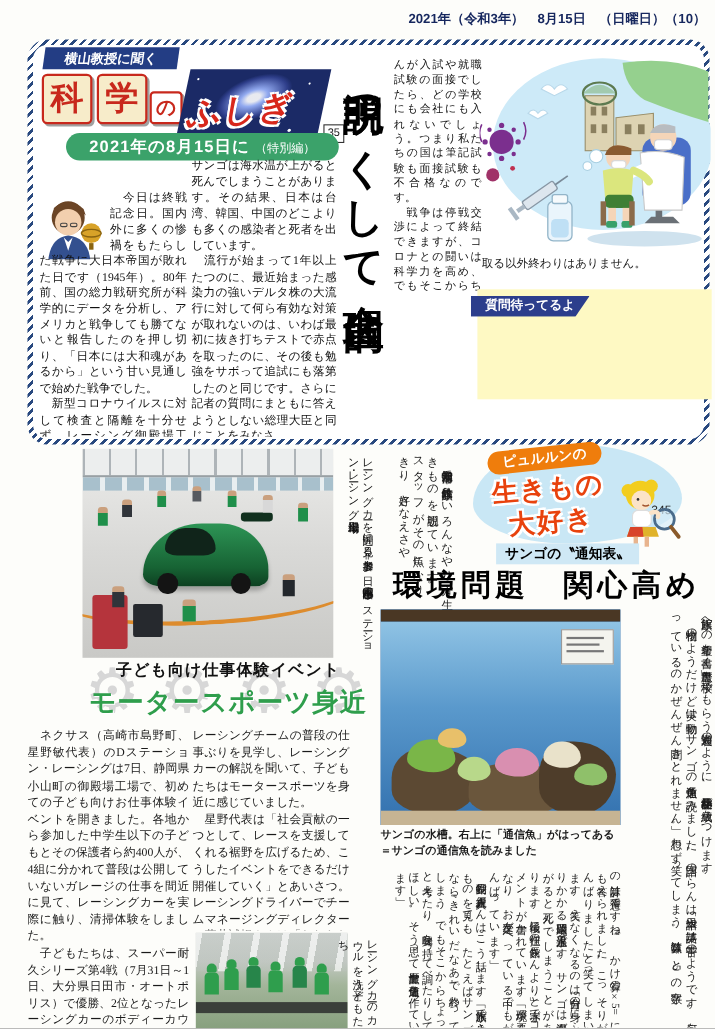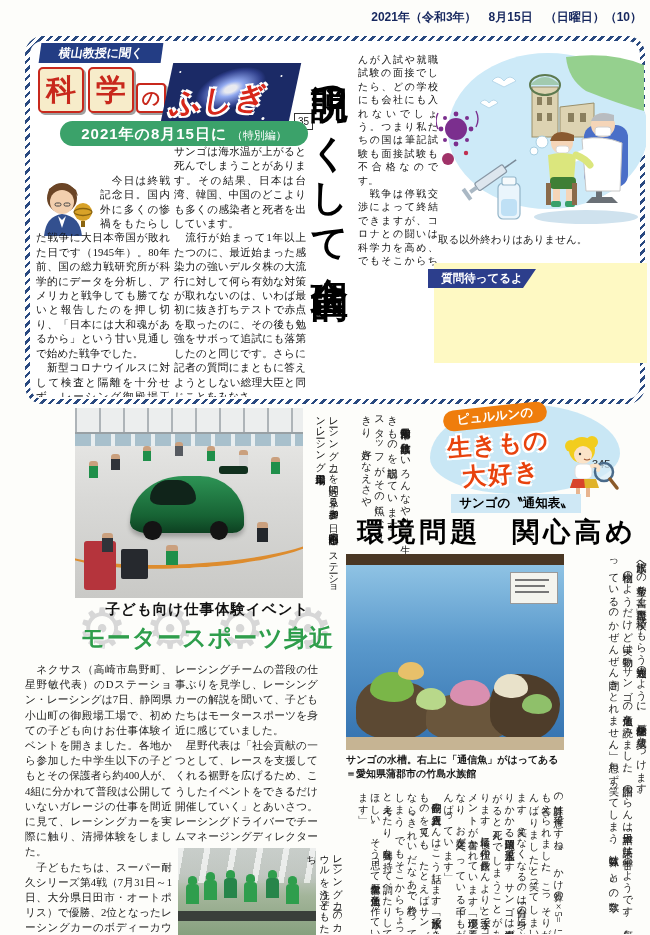--- a/index.html
+++ b/index.html
@@ -355,20 +355,20 @@
     <div class="aq-rock" style="left:80px;bottom:8px;width:90px;height:48px;background:#6a563c;"></div>
     <div class="aq-rock" style="right:4px;bottom:10px;width:70px;height:66px;background:#4e3d2a;"></div>
     <div class="coral" style="left:24px;bottom:48px;width:44px;height:30px;background:#7ab648;"></div>
     <div class="coral" style="left:70px;bottom:40px;width:30px;height:22px;background:#b8d88a;"></div>
     <div class="coral" style="left:104px;bottom:44px;width:40px;height:26px;background:#d98fb0;"></div>
     <div class="coral" style="left:148px;bottom:52px;width:34px;height:24px;background:#e9e2ca;"></div>
     <div class="coral" style="left:176px;bottom:36px;width:30px;height:20px;background:#8fc06a;"></div>
     <div class="coral" style="left:52px;bottom:70px;width:26px;height:18px;background:#e8c06a;"></div>
     <div class="aq-sand"></div>
   </div>
-  <div class="abs aq-cap">サンゴの水槽。右上に「通信魚」がはってある＝愛知県蒲郡市の竹島水族館</div>
+  <div class="abs aq-cap">サンゴの水槽。右上に「通信魚」がはってある＝サンゴの通信魚を読みました</div>
 
   <div class="abs vtext iki-right prewrap">水族館への希望を書く「魚歴書」。学校でもらう通知表のように、小林龍二館長が成績をつけます。
 　植物のようだけど実は動物、サンゴの通信魚を読みました。国語のらんは「日本語や英語は苦手のようです。何を言っているのかぜんぜん聞きとれません」。思わず笑ってしまう。算数は「3と5の数字</div>
   <div class="abs vtext iki-bottom prewrap">の計算は得意ですね!!　かけ算の3×5=にも答えられました。こっそりがんばりました」と笑ってしまいます。笑えなくなるのは「自分の身にふりかかる環境問題、水温上昇です。サンゴは海水温が上がると死んでしまうことがあります。最後に「担任の館長さんより」と赤字でコメントが書かれています。「環境が悪くなり、お友達がへっている中でもがんばっています」
 　副館長の戸組真人さんはこう話します。「水族館で生きものを見ても、たとえばサンゴなら『きれいだなあ』で終わってしまう。でもそこからちょっと考えたり、興味を持って調べたりしてほしい。そう思って魚歴書や通信魚を作っています」</div>
 
 </div>
 
 </body></html>

